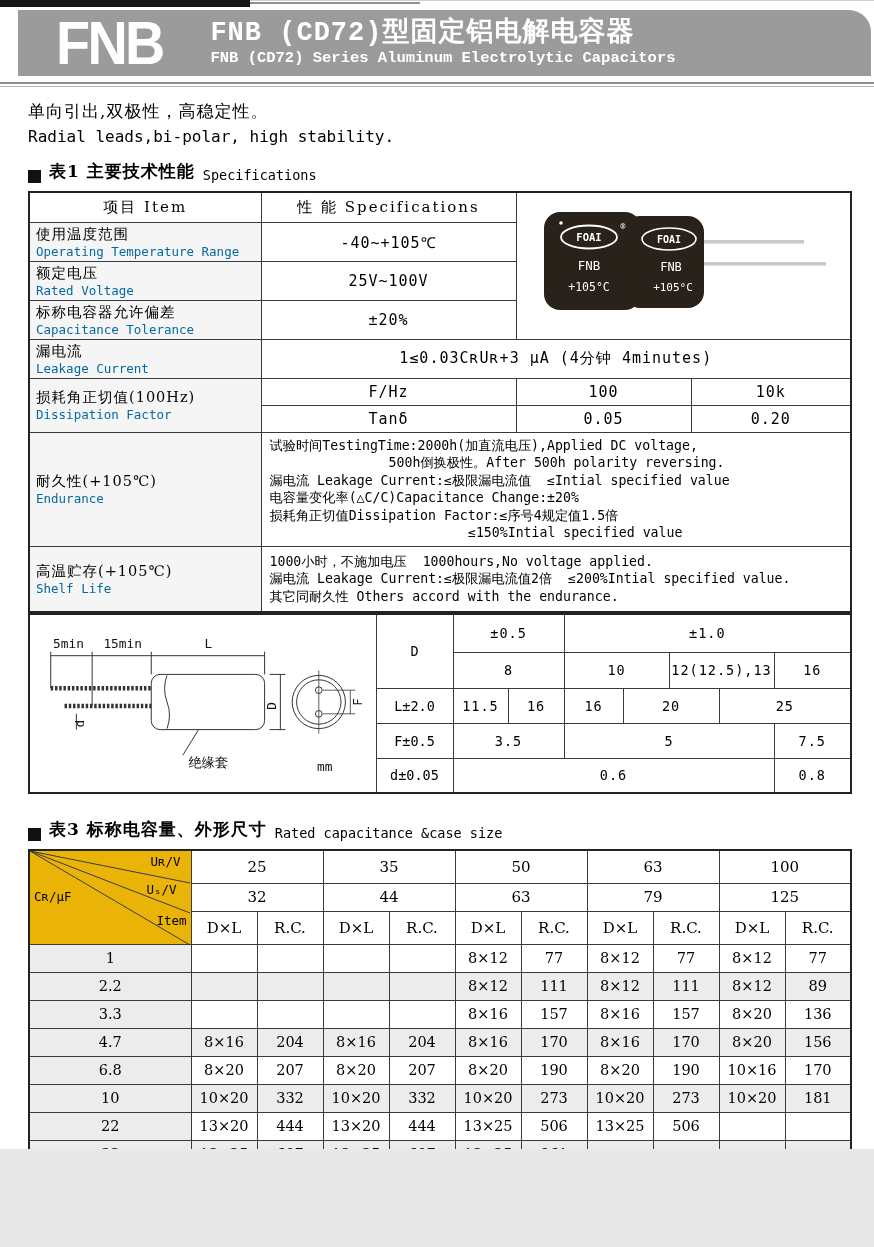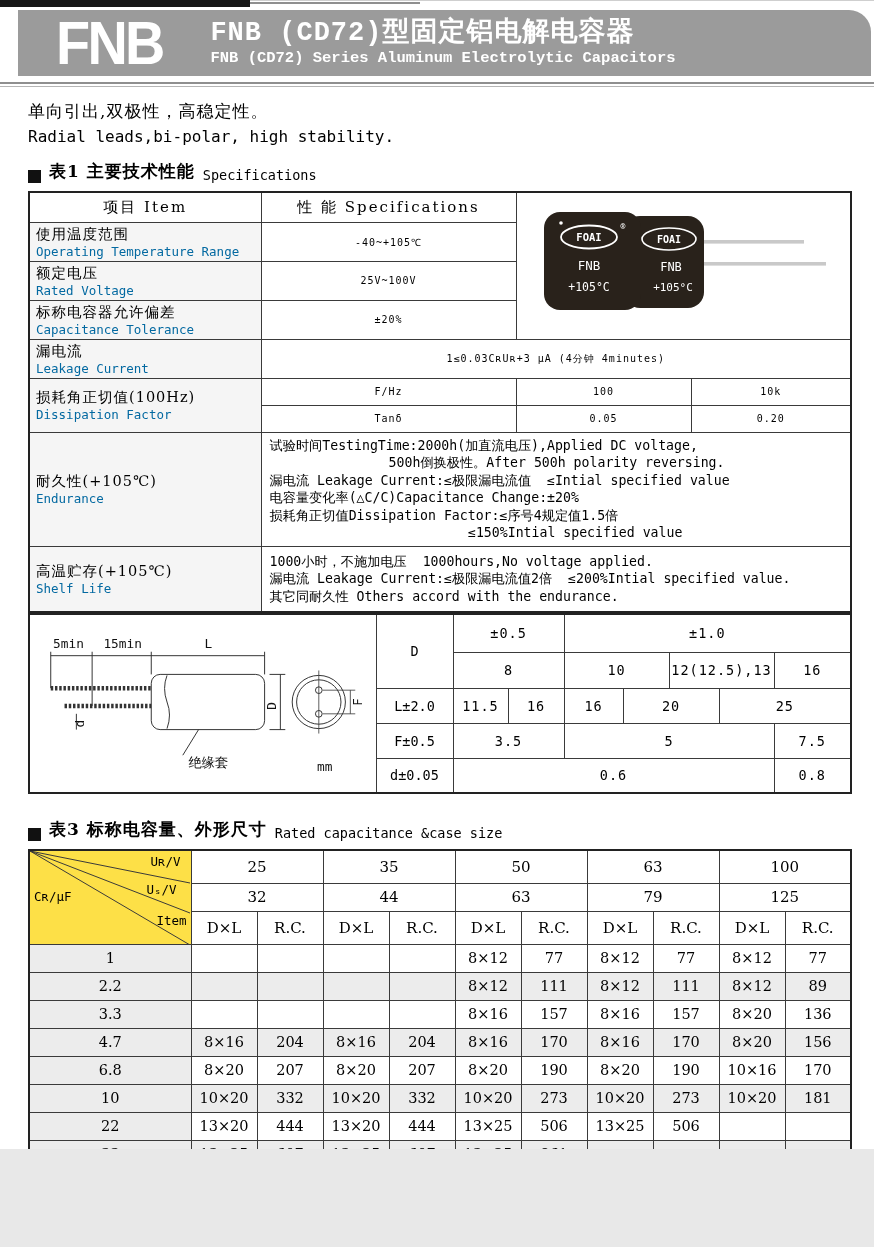--- a/index.html
+++ b/index.html
@@ -31,37 +31,37 @@
   .sh-en { font-family:"DejaVu Sans Mono","Liberation Mono",monospace; font-size:13.5px; padding-top:2px; }
 
   table { border-collapse:collapse; table-layout:fixed; width:822px;border-radius:28px; }
   td { border:1px solid #3a3a3a; text-align:center; vertical-align:middle; font-size:14px; overflow:hidden; }
   table.outer { border:2px solid #222; }
 
   
   .t1 .label-cell { text-align:left; padding:2px 6px; background:#f5f5f5; }
   .t1 .lc-cn { font-size:14.5px; letter-spacing:1px; }
   .t1 .lc-en { font-family:"DejaVu Sans Mono","Liberation Mono",monospace; font-size:12.5px; color:#0369a1; }
-  .t1 .val { font-family:"DejaVu Sans Mono","Liberation Mono",monospace; font-size:10px; letter-spacing:1px; }
+  .t1 .val { font-family:"DejaVu Sans Mono","Liberation Mono",monospace; font-size:15px; letter-spacing:1px; }
   .t1 .hdr { font-size:15px; letter-spacing:2px; }
   .t1 .text-block { text-align:left; padding:4px 8px; }
   .t1 .text-block div { white-space:pre; font-size:13.2px; line-height:17.5px; font-family:"DejaVu Sans Mono","DejaVu Sans",monospace; }
   .img-cell { background:#fff; }
 
   
   .t2 td { font-size:14.5px; }
   .t2 .val { font-family:"DejaVu Sans Mono","Liberation Mono",monospace; letter-spacing:1px; font-size:13.5px; }
   .t2 .lbl { font-family:"DejaVu Sans Mono","Liberation Mono",monospace; font-size:13.5px; }
 
   
   .t3 td { font-size:14.5px; height:28px; }
   .t3 thead td { font-size:15px; }
   .t3 .cap-cell { background:#ececec; }
   .t3 tr.shaded td { background:#ececec; }
-  .t3 .corner { position:relative; padding:8px; background:#fde047;margin-left:48px; }
+  .t3 .corner { position:relative; padding:8px; background:#eab308;margin-left:48px; }
   .corner-label { position:absolute; font-family:"DejaVu Sans Mono","Liberation Mono",monospace; font-size:12.5px; }
   .cl-ur { top:3px; right:10px; }
   .cl-us { top:31px; right:14px; }
   .cl-item { top:62px; right:4px; }
   .cl-cr { top:38px; left:4px; }
 
   svg text { font-family:"DejaVu Sans Mono","DejaVu Sans",monospace; }
 </style>
 </head>
 <body>

